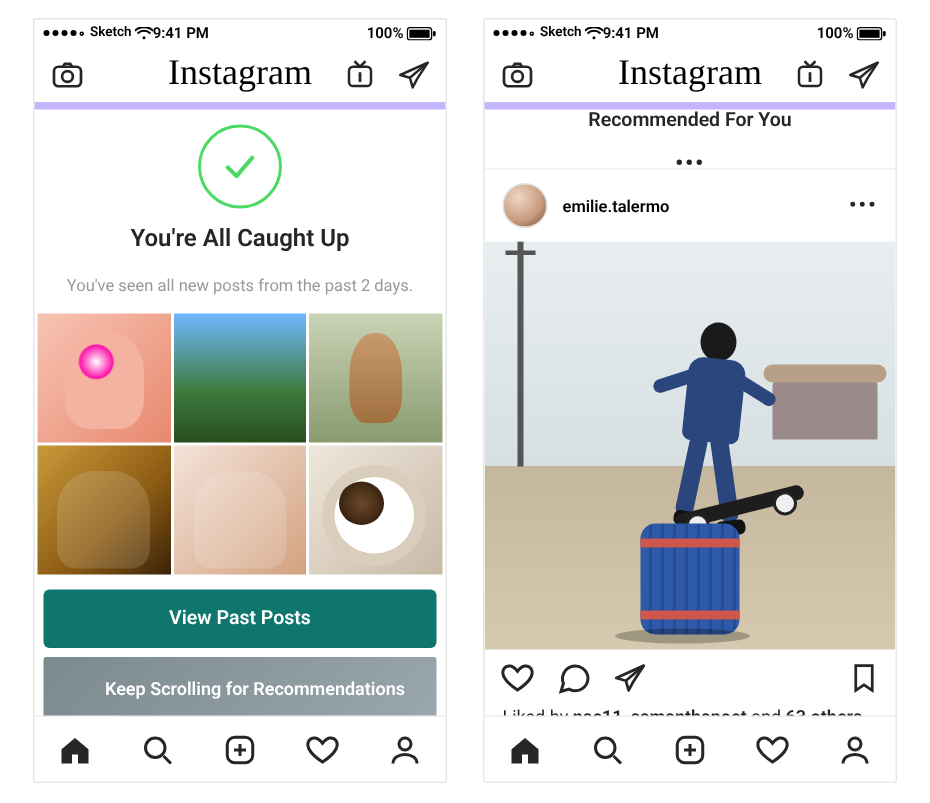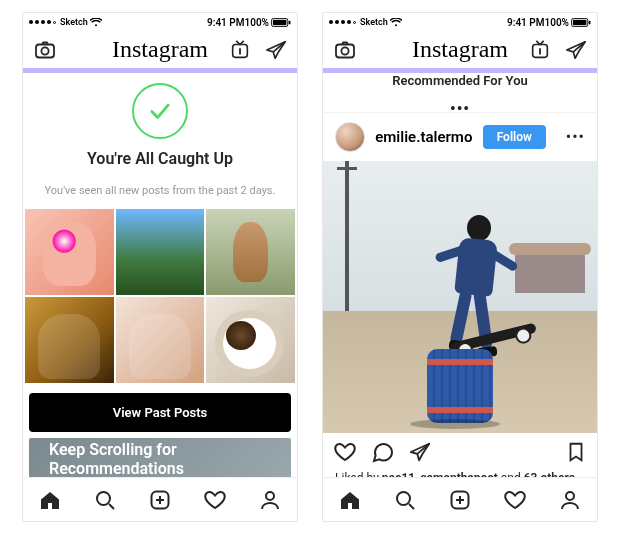--- a/index.html
+++ b/index.html
@@ -31,21 +31,21 @@
     display: flex;
     align-items: center;
     justify-content: space-between;
     padding: 0 6px;
     font-size: 10px;
     font-weight: 600;
     color: #000;
   }
   .status-left, .status-right { display: flex; align-items: center; gap: 2px; }
   .status-right { justify-content: flex-start; }
-  .status-center { flex: 1; text-align: right; }
+  .status-center { flex: 1; text-align: left; }
   .dot { width: 4px; height: 4px; border-radius: 50%; background: #000; display: inline-block; }
   .dot.empty { background: transparent; border: 1px solid #000; width: 3px; height: 3px; }
   .carrier { font-size: 9px; margin-left: 2px; }
   .wifi, .battery { display: inline-flex; }
   
   .topbar {
     height: 42px;
     border-bottom: 5px solid #c4b5fd;
     display: flex;
     align-items: center;
@@ -114,34 +114,34 @@
   .t5 { background: linear-gradient(135deg,#f4e3d9 0%,#d3a17f 100%); position:relative;}
   .t6 { background: linear-gradient(135deg,#efe7dc 0%,#c7b9a6 100%); position:relative;}
   
   .t1::after{content:"";position:absolute;inset:15% 20% 10% 20%;background:radial-gradient(circle at 40% 30%, #fff 0%, #f1a 20%, transparent 22%), #f3b3a0; border-radius:40% 40% 30% 30%;}
   .t3::after{content:"";position:absolute;left:30%;top:15%;width:40%;height:70%;background:linear-gradient(#c89a6b,#a07040);border-radius:45% 45% 30% 30%;}
   .t4::after,.t5::after{content:"";position:absolute;inset:20% 15% 5% 15%;background:rgba(255,255,255,.15);border-radius:40% 40% 20% 20%;}
   .t6::before{content:"";position:absolute;left:10%;top:15%;width:60%;height:60%;border-radius:50%;background:#fff;border:8px solid #d9cdbb;}
   .t6::after{content:"";position:absolute;left:22%;top:28%;width:34%;height:34%;border-radius:50%;background:radial-gradient(circle,#6b4a2a 0%,#3a2410 70%);}
   .cta-btn {
     margin: 10px 6px 6px;
-    background: #000000;
+    background: #0f766e;
     color: #fff;
     text-align: center;
     padding: 12px 0;
     font-size: 13px;
     font-weight: 600;
     border-radius: 4px;
   }
   .keep-scrolling {
     margin: 0 6px;
     height: 42px;
     background: linear-gradient(135deg,#7b8a8f 0%,#9aa7ac 100%);
     color: #fff;
-    font-size: 16px;
+    font-size: 12px;
     font-weight: 600;
     display: flex;
     align-items: center;
     justify-content: center;
     border-radius: 2px;
     padding-left: 20px;
   }
   
   .rec-row {
     height: 40px;
@@ -160,21 +160,21 @@
     display: flex;
     align-items: center;
     padding: 0 12px;
     gap: 10px;
   }
   .avatar {
     width: 30px; height: 30px; border-radius: 50%;
     background: radial-gradient(circle at 35% 30%, #f0d6c6 0%, #c79a7a 60%, #6a4a34 100%);
     border: 1px solid #ddd;
   }
-  .username { font-size: 15px; font-weight: 600; flex:1;text-align:center;}
+  .username { font-size: 11px; font-weight: 600; flex:1;}
   .follow-btn {
     background: #3897f0;
     color: #fff;
     border-radius: 4px;
     font-size: 12px;
     font-weight: 600;
     padding: 5px 14px;
   }
   .more { font-size: 16px; color:#262626; letter-spacing: 1px; line-height: 0.3;}
   .post-img {
@@ -395,21 +395,20 @@
   </div>
 
   <div class="content">
     <div class="rec-row">
       <span>Recommended For You</span>
       <span class="more">•••</span>
     </div>
     <div class="user-row">
       <div class="avatar"></div>
       <div class="username">emilie.talermo</div>
-      <div class="follow-btn">Follow</div>
       <span class="more" style="margin-left:10px">•••</span>
     </div>
     <div class="post-img">
       <div class="pole"></div>
       <div class="pavilion"></div>
       <div class="skater">
         <div class="head"></div>
           <div class="torso"></div>
         <div class="arm1"></div>
           <div class="arm2"></div>

